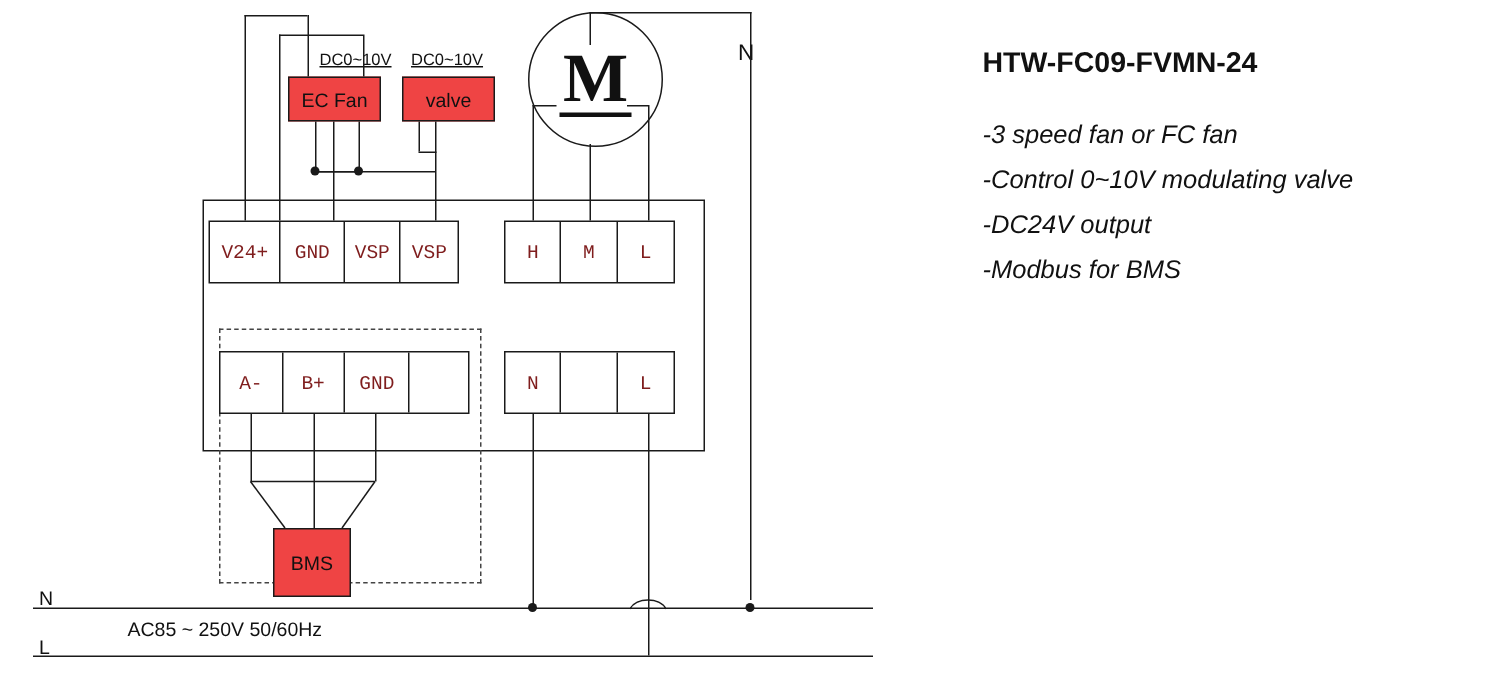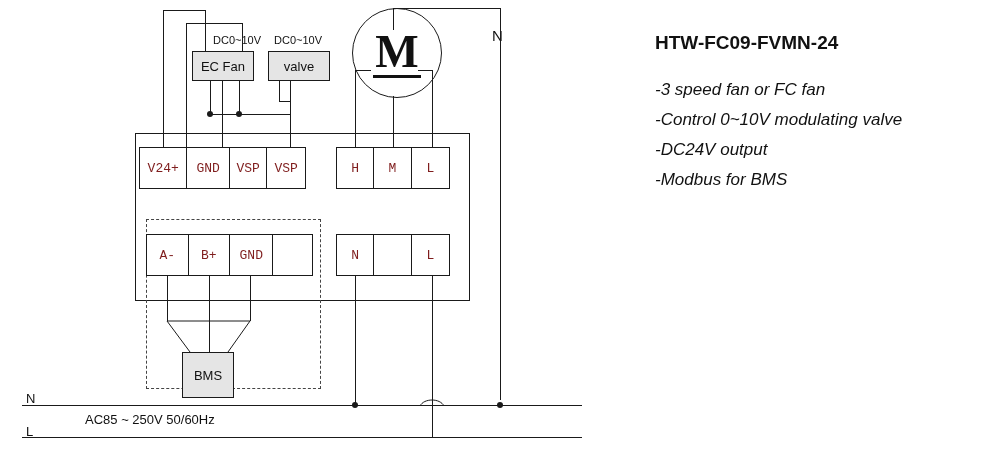--- a/index.html
+++ b/index.html
@@ -20,21 +20,21 @@
   .wire {
     position: absolute;
     background: #1a1a1a;
   }
   .h { height: 1px; }
   .v { width: 1px; }
   .box {
     position: absolute;
     border: 1px solid #1a1a1a;
     box-sizing: border-box;
-    background: #e5e5e5;
+    background: #ef4444;
     display: flex;
     align-items: center;
     justify-content: center;
     font-size: 13px;
     color: #111111;
   }
   .outline {
     position: absolute;
     border: 1px solid #1a1a1a;
     box-sizing: border-box;
@@ -63,20 +63,21 @@
     color: #7f1d1d;
     height: 100%;
     font-family: Liberation Mono, monospace;
   }
   .term:last-child { border-right: none; }
   .lbl {
     position: absolute;
     font-size: 11px;
     color: #111111;
     white-space: nowrap;
+    text-decoration: underline;
   }
   .lbl-big {
     position: absolute;
     font-size: 15px;
     color: #111111;
     white-space: nowrap;
   }
   .motor {
     position: absolute;
     width: 88px;

